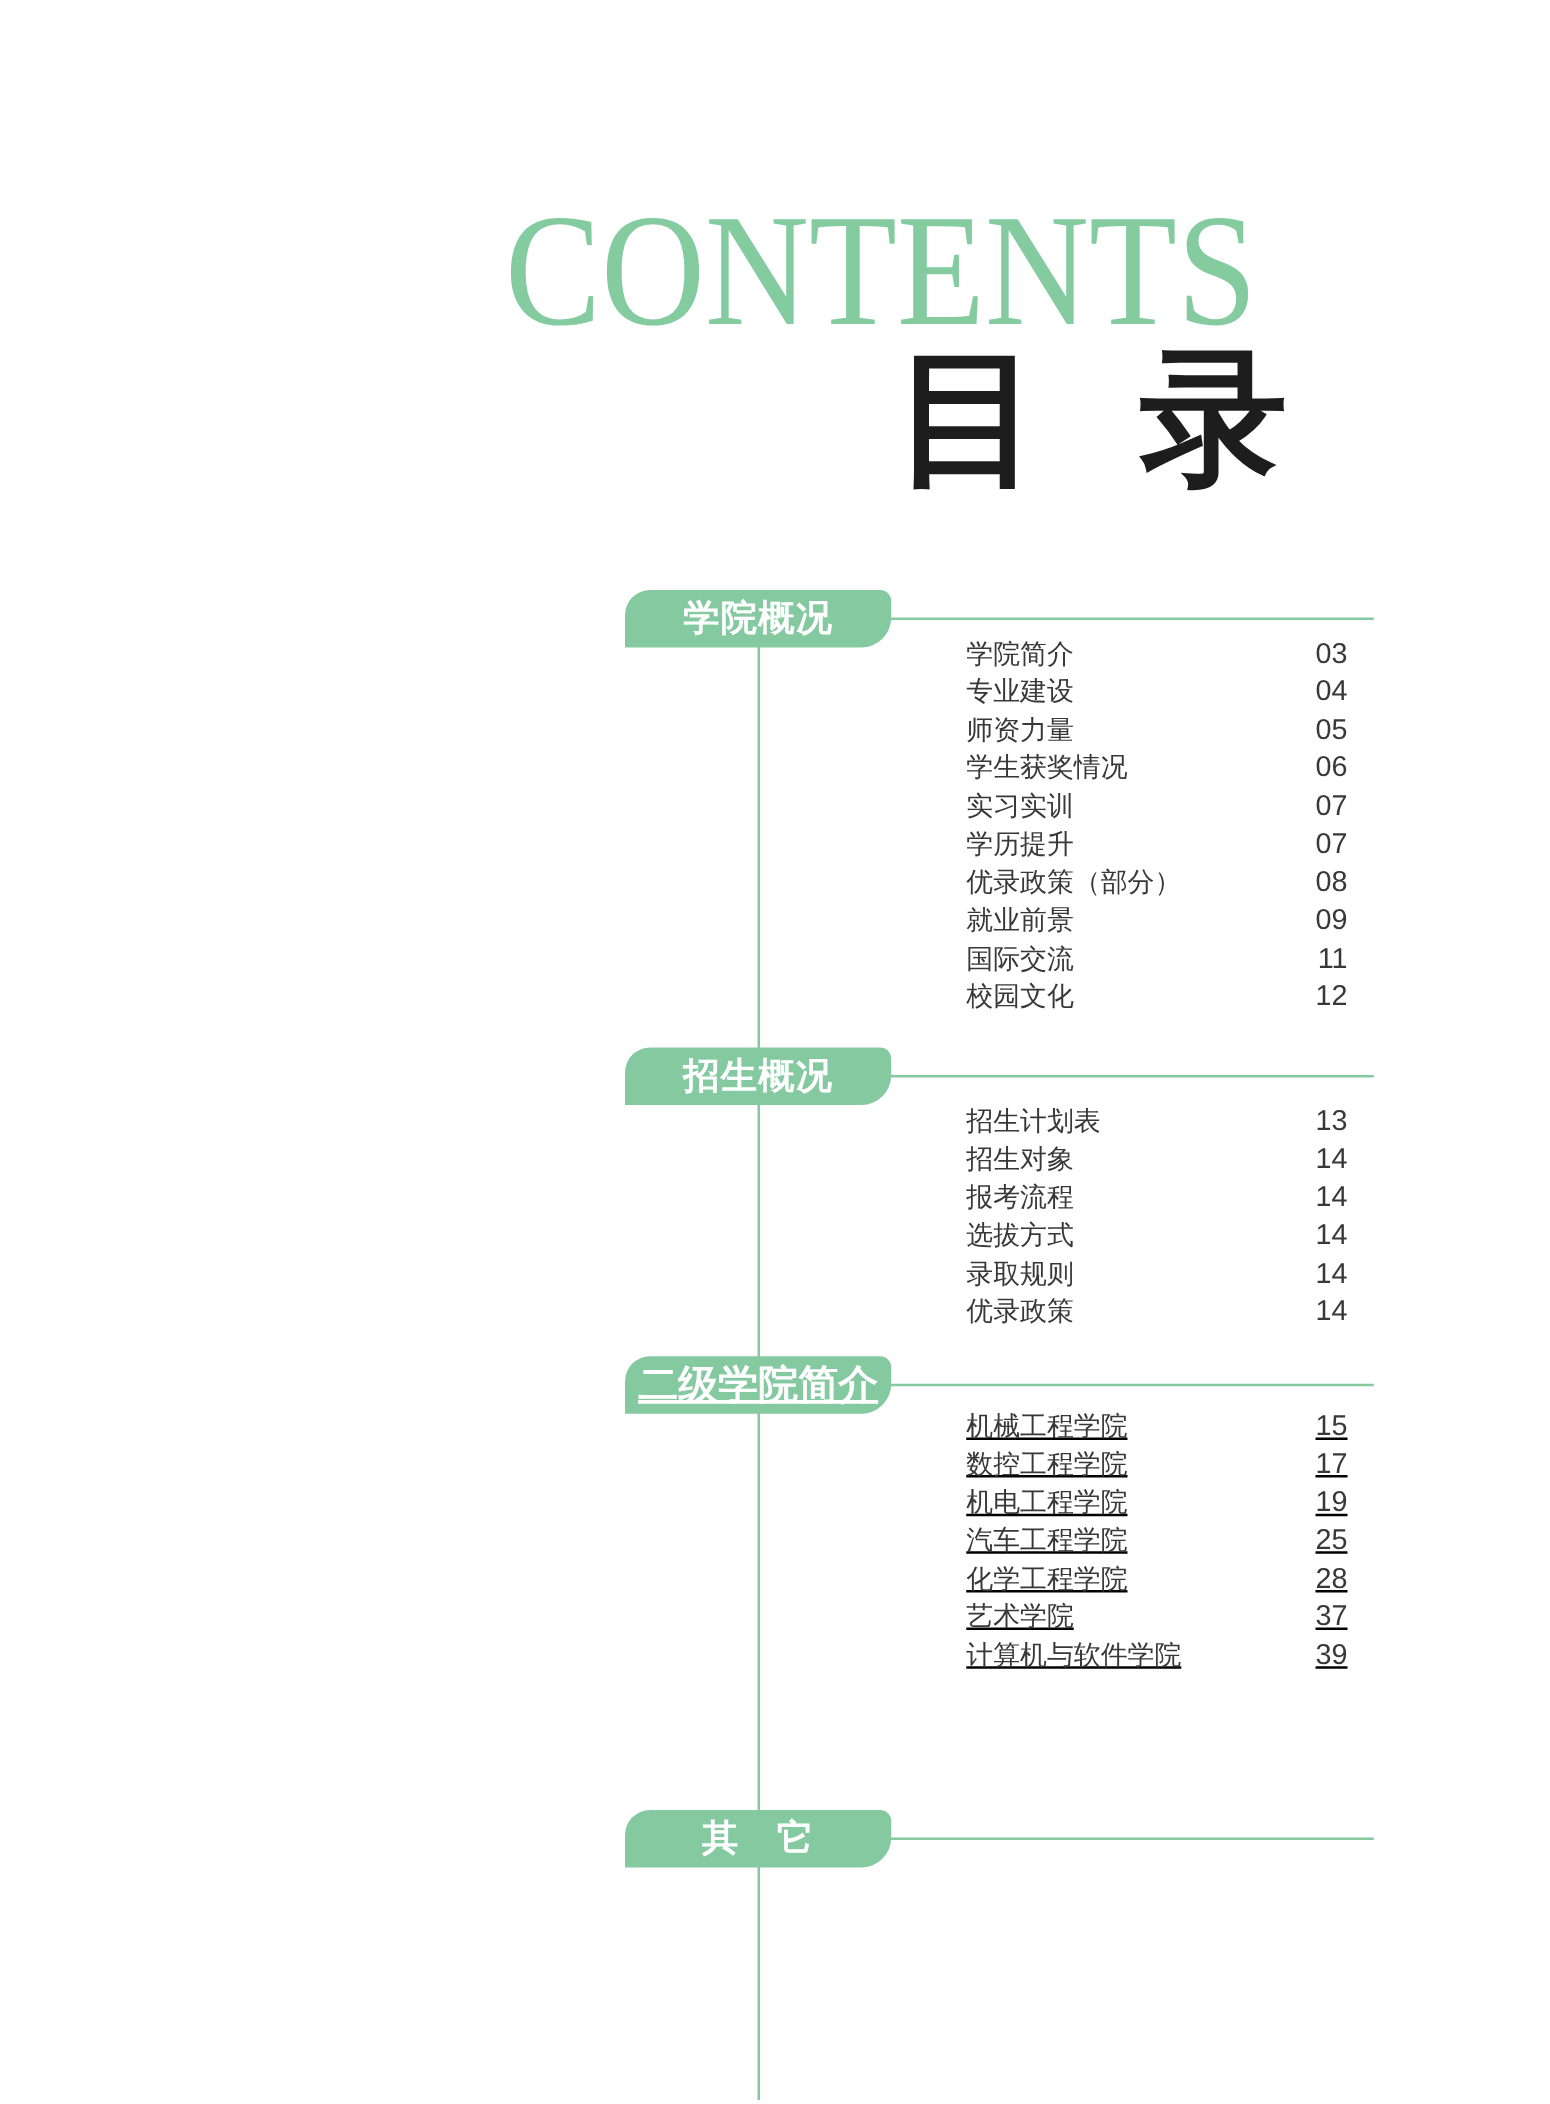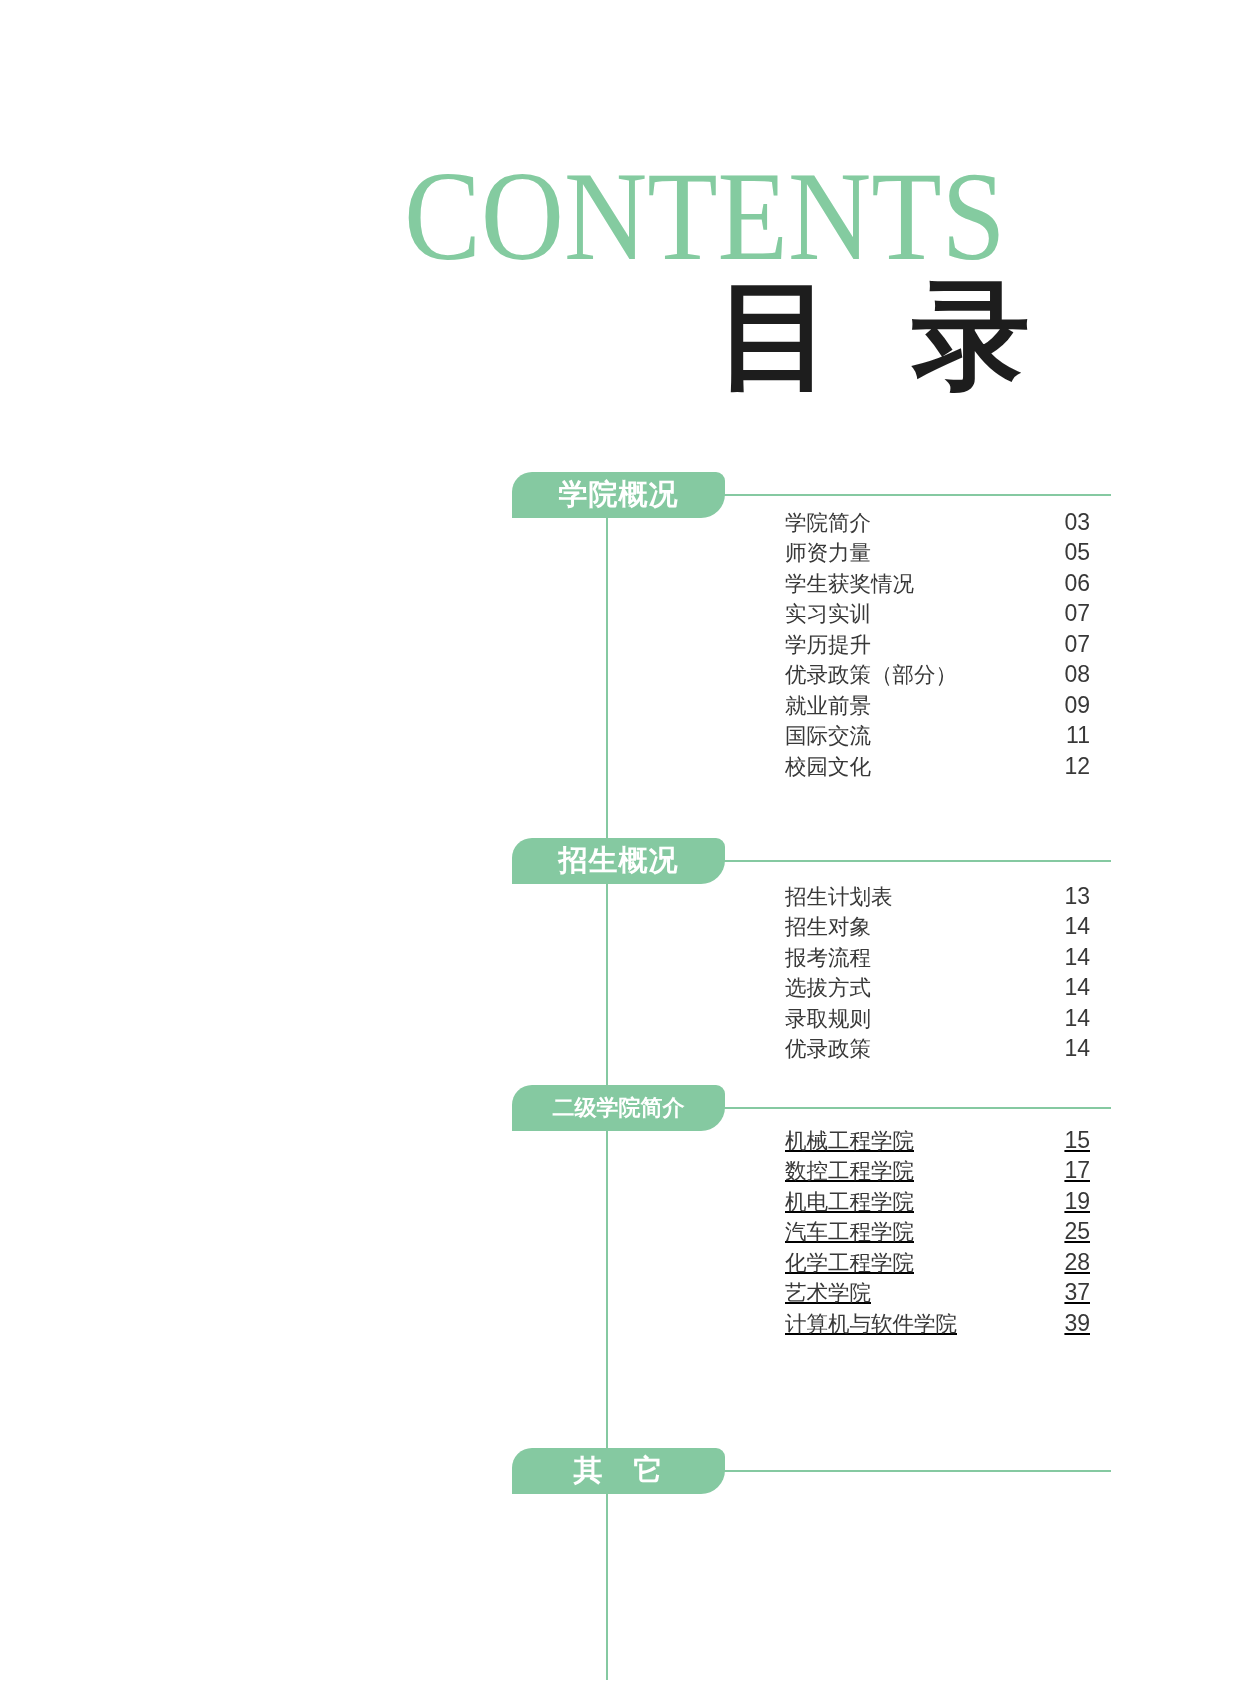--- a/index.html
+++ b/index.html
@@ -18,35 +18,35 @@
   .title-cn {
     position:absolute; left:716px; top:276px;
     font-size:118px; line-height:1.0; font-weight:bold; color:#1d1d1d;
     letter-spacing:78px; white-space:nowrap;
   }
   
   .vline {
     position:absolute; left:606px; top:475px; width:2px; height:1205px;
     background:var(--green,#85c9a1); z-index:1;
   }
-  .sections { position:absolute; left:12px; top:0; width:1088px; height:1683px; }
+  .sections { position:absolute; left:0; top:0; width:1088px; height:1683px; }
   .section { position:absolute; left:500px; width:620px; z-index:2; }
   .section:nth-child(1){ top:472px; }
   .section:nth-child(2){ top:838px; }
   .section:nth-child(3){ top:1085px; }
   .section:nth-child(4){ top:1448px; }
   .box {
     position:relative; width:213px; height:46px;
     background:var(--green,#85c9a1);
     border-radius:20px 9px 24px 0;
     display:flex; align-items:center; justify-content:center;
     color:#ffffff; font-size:29px; font-weight:bold; letter-spacing:1px;
     z-index:3; white-space:nowrap;
   }
-  .section:nth-child(3) .box { font-size:22px; letter-spacing:0; }
+  .section:nth-child(3) .box { font-size:32px; letter-spacing:0;text-decoration:underline; }
   .hline {
     position:absolute; left:211px; top:22px; width:388px; height:2px;
     background:var(--green,#85c9a1); z-index:2;
   }
   .rows { position:absolute; left:273px; width:305px; }
   .section:nth-child(1) .rows { top:35px; }
   .section:nth-child(2) .rows { top:43px; }
   .section:nth-child(3) .rows { top:40px;text-decoration:underline; }
   .section:nth-child(4) .rows { top:38px; }
   .row {
@@ -68,20 +68,24 @@
     <div class="box box-header">
       <span class="box-label">学院概况</span>
     </div>
     <div class="hline"></div>
     <div class="rows">
   <div class="row">
     <span class="item-title">学院简介</span>
     <span class="num">03</span>
   </div>
 
+  <div class="row">
+    <span class="item-title">专业建设</span>
+    <span class="num">04</span>
+  </div>
 
   <div class="row">
     <span class="item-title">师资力量</span>
     <span class="num">05</span>
   </div>
 
   <div class="row">
     <span class="item-title">学生获奖情况</span>
     <span class="num">06</span>
   </div>

